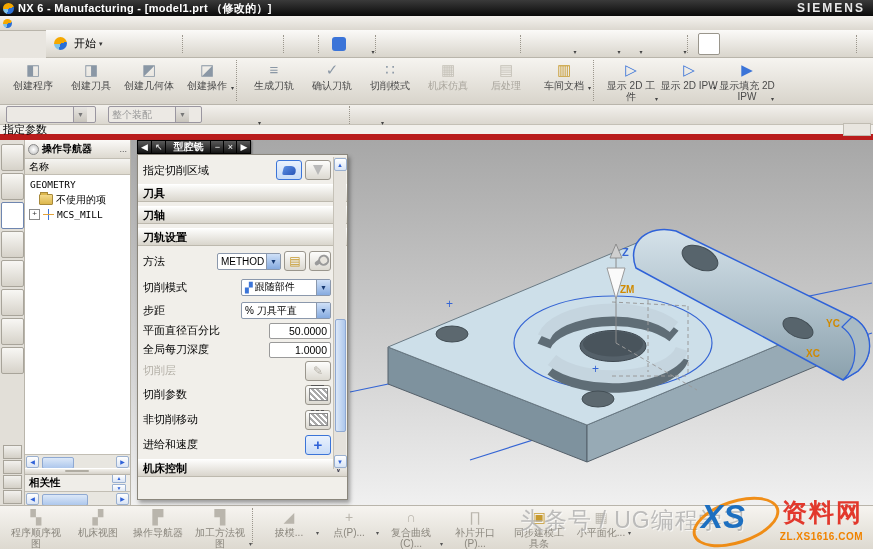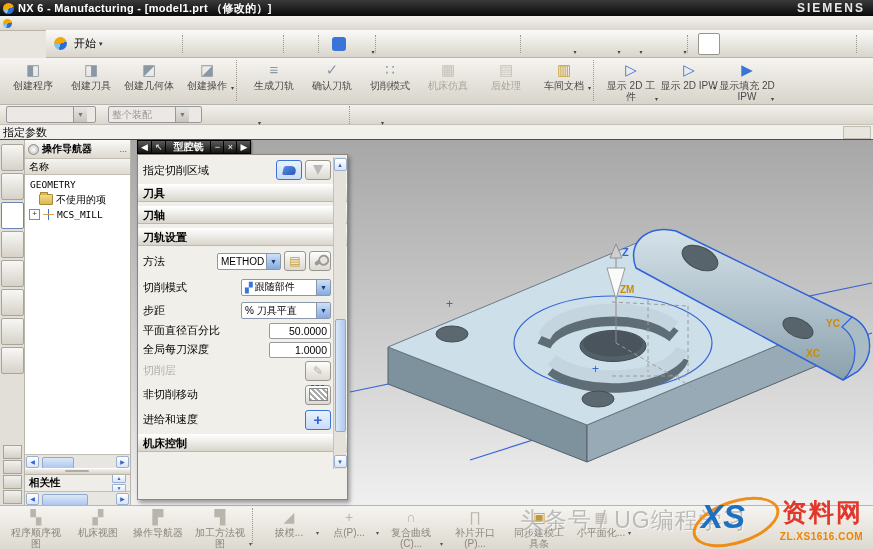--- a/index.html
+++ b/index.html
@@ -47,21 +47,21 @@
   .tb2i.caret::after{content:"▾";position:absolute;right:2px;bottom:0;font-size:6px;color:#444;}
   .tb2i.sep{width:8px;height:38px;border-left:1px dotted #9b968c;margin-top:2px;}
   
   #selbar{position:absolute;left:0;top:105px;width:873px;height:20px;background:linear-gradient(#f3f1ed,#dbd7cf);
           border-bottom:1px solid #c4c0b6;display:flex;align-items:center;padding-left:6px;box-sizing:border-box;gap:12px;}
   .scombo{height:15px;border:1px solid #9a96a0;background:#ece9e4;border-radius:2px;display:flex;align-items:center;font-size:10px;color:#9a9a9a;}
   .scombo .val{padding:0 3px;min-width:60px;}
   .scombo .arr{width:13px;height:100%;border-left:1px solid #9a96a0;background:linear-gradient(#e8e6e2,#c9c5bd);
                color:#777;font-size:7px;display:flex;align-items:center;justify-content:center;}
   
-  #statusrow{position:absolute;left:0;top:125px;width:873px;height:15px;background:#f2f0ec;border-bottom:1px solid #b91c1c;
+  #statusrow{position:absolute;left:0;top:125px;width:873px;height:15px;background:#f2f0ec;border-bottom:6px solid #b91c1c;
              display:flex;align-items:center;padding-left:3px;box-sizing:border-box;}
   #statusrow .cap{font-size:11px;}
   #statusrow .cell{margin-left:auto;width:26px;height:11px;border:1px solid #c0bcb2;background:#e8e5df;margin-right:2px;}
   
   #main{position:absolute;left:0;top:140px;width:873px;height:365px;}
   
   #resbar{position:absolute;left:0;top:0;width:25px;height:365px;background:#e2dfd8;border-right:1px solid #b9b5ab;
           display:flex;flex-direction:column;align-items:center;padding-top:4px;box-sizing:border-box;}
   .rtab{width:21px;height:25px;margin-bottom:2px;border:1px solid #a8a49a;border-radius:2px;background:linear-gradient(#f8f7f4,#d6d2c9);
         display:flex;align-items:center;justify-content:center;font-size:12px;color:#7b8aa0;}
@@ -552,20 +552,26 @@
           <span class="lab">全局每刀深度</span>
           <div class="nfield" style="width:62px;">1.0000</div>
         </div>
         <div class="drow" style="min-height:23px;">
           <span class="lab dis">切削层</span>
           <span class="ibtn">
               <span class="pencil">✎</span>
             </span>
         </div>
         <div class="drow" style="min-height:25px;">
+          <span class="lab">切削参数</span>
+          <span class="ibtn">
+              <span class="hatch arrow"></span>
+            </span>
+        </div>
+        <div class="drow" style="min-height:25px;">
           <span class="lab">非切削移动</span>
           <span class="ibtn">
               <span class="hatch dash"></span>
             </span>
         </div>
         <div class="drow" style="min-height:25px;">
           <span class="lab">进给和速度</span>
           <span class="ibtn active">
               <span class="plusblue">+</span>
             </span>

